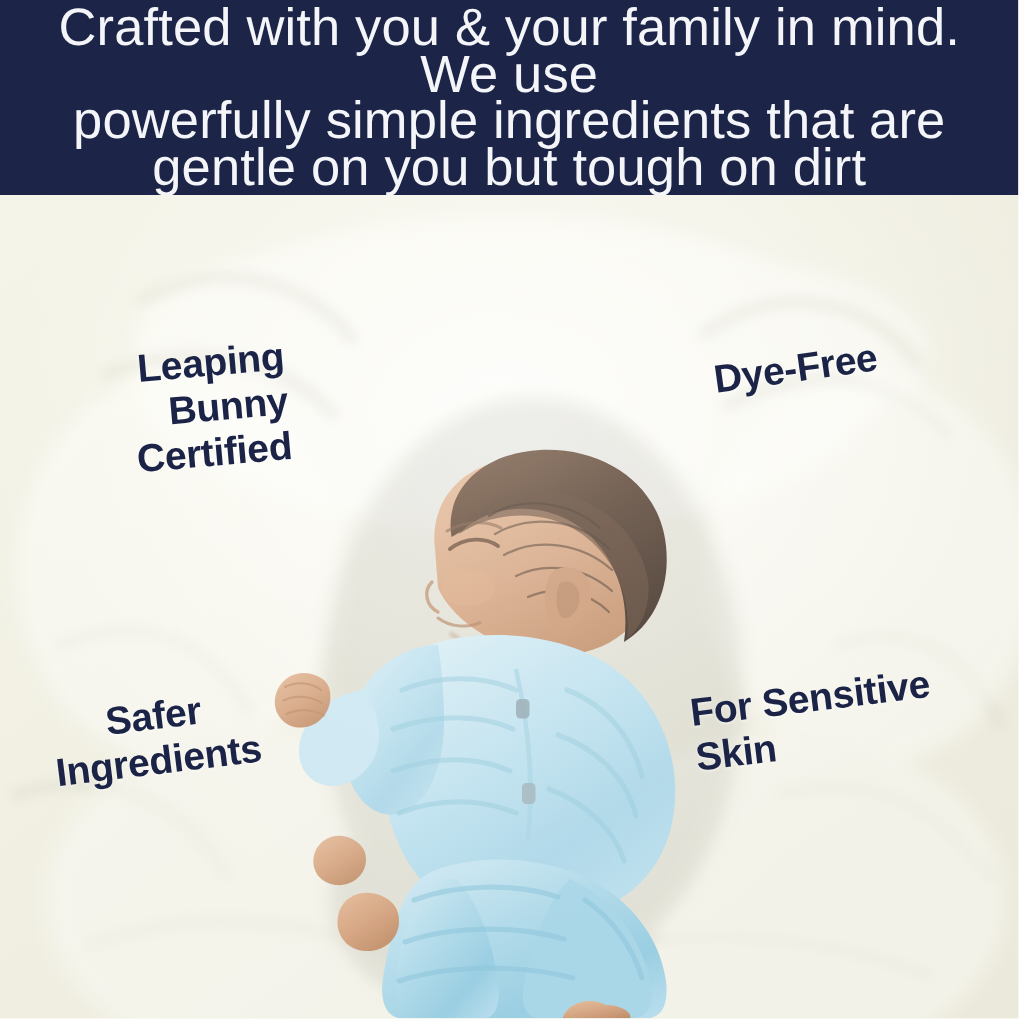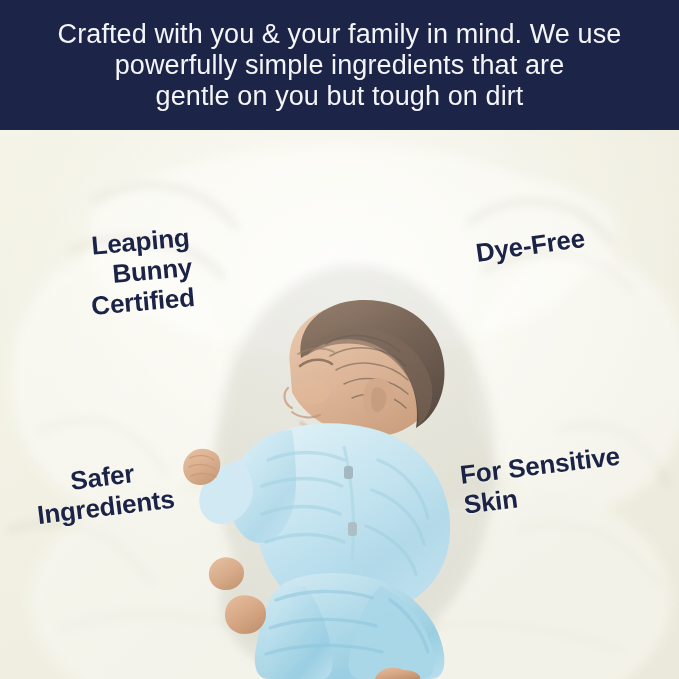--- a/index.html
+++ b/index.html
@@ -18,21 +18,21 @@
     background:#1c2448;
     display:flex;align-items:center;justify-content:center;
     z-index:40;
   }
   #headline-text{
     width:640px;
     text-align:center;
     color:#f4f5f8;
     font-family:"Liberation Sans",sans-serif;
     font-weight:300;
-    font-size:27px;
+    font-size:35px;
     line-height:31px;
     letter-spacing:.1px;
     white-space:pre-line;
   }
 
   
   #photo{
     position:absolute;left:0;top:130px;width:679px;height:549px;
     overflow:hidden;
     background:

